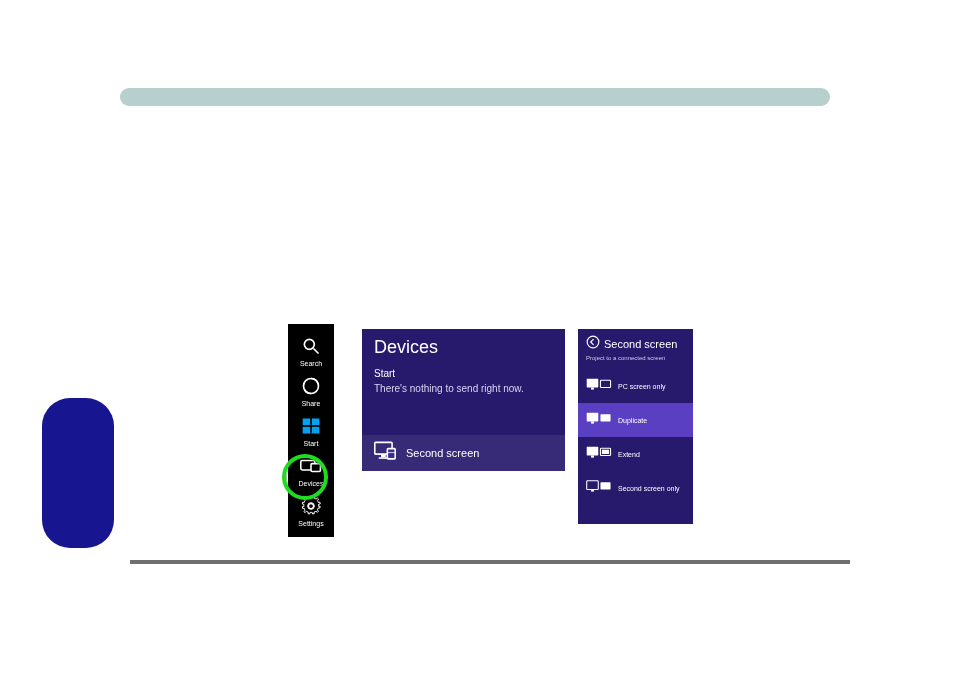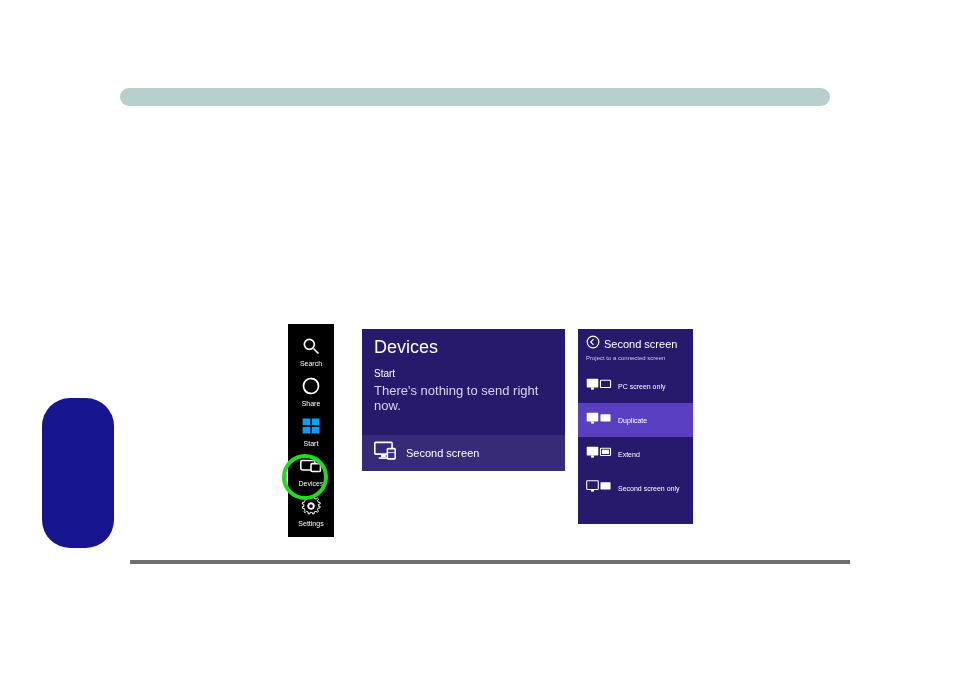--- a/index.html
+++ b/index.html
@@ -106,21 +106,21 @@
   .devices-panel .title {
     font-size: 18px;
     font-weight: 300;
     margin-bottom: 10px;
   }
   .devices-panel .subtitle {
     font-size: 10px;
     margin-bottom: 4px;
   }
   .devices-panel .caption {
-    font-size: 13px;
+    font-size: 10px;
     color: #d8d4ef;
   }
   .devices-second-screen {
     position: absolute;
     left: 0;
     bottom: 0;
     width: 100%;
     height: 36px;
     display: flex;
     align-items: center;

